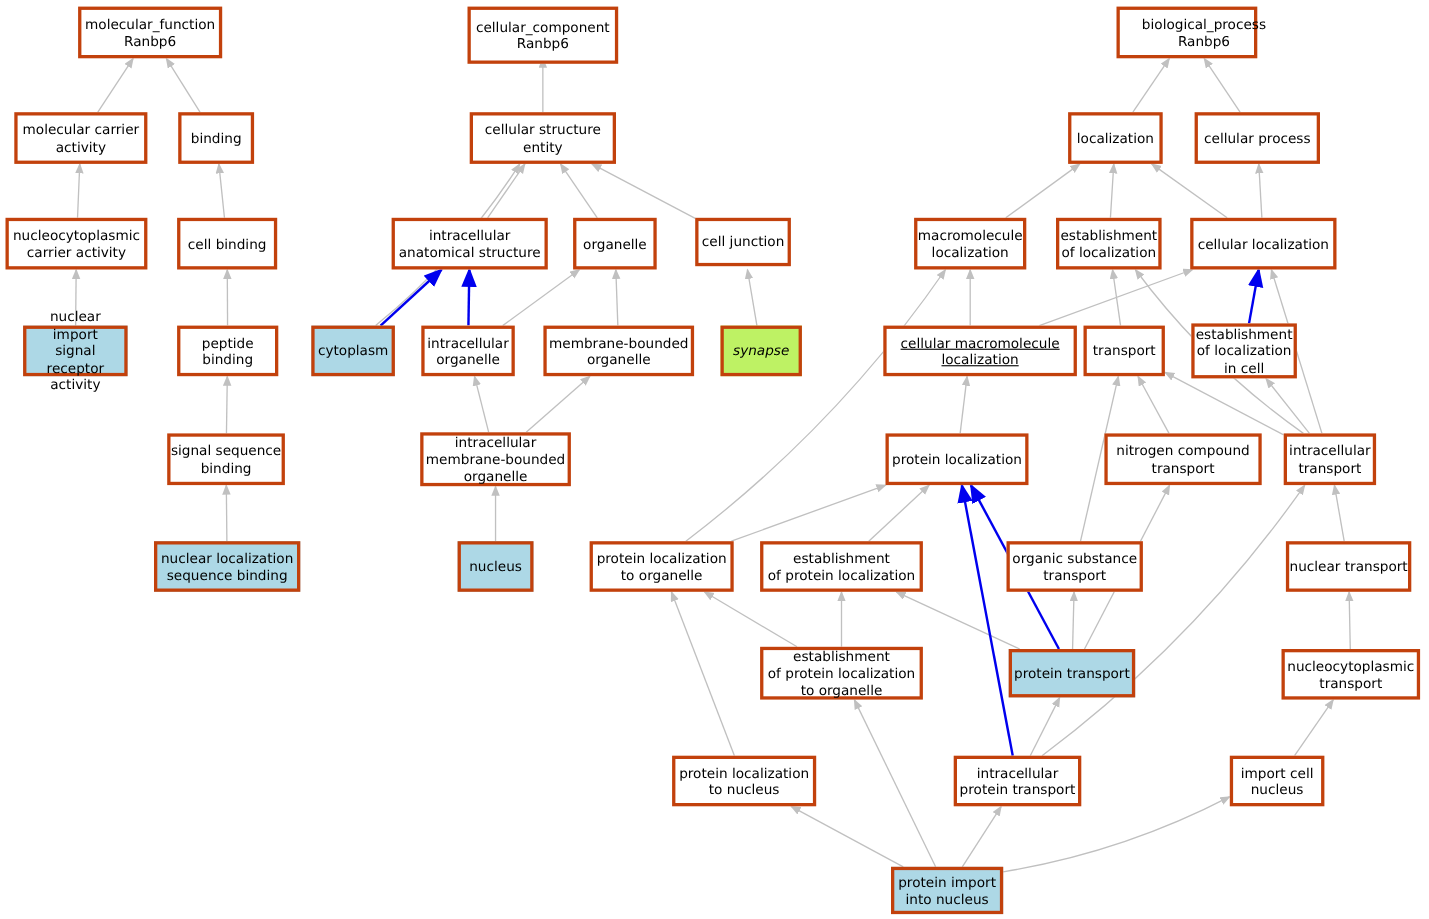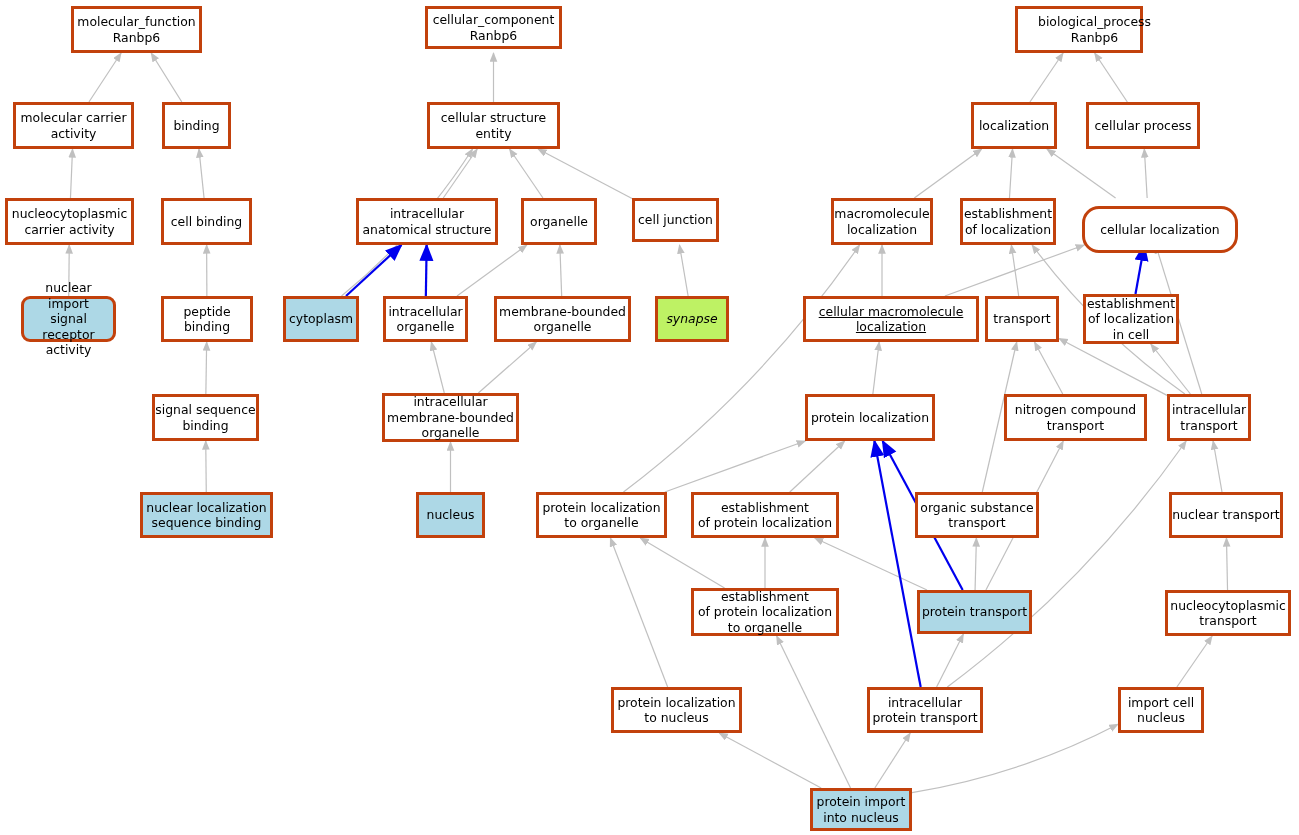--- a/index.html
+++ b/index.html
@@ -95,21 +95,21 @@
         <path d="M821.1331658291457,788 Q770.140703517588,760.5 719.1482412060302,733" fill="none" stroke="#c0c0c0" stroke-width="1.2" marker-end="url(#ahGrey)"></path>
         <path d="M850.5493670886076,788 Q813.6075949367089,712 776.6658227848101,636" fill="none" stroke="#c0c0c0" stroke-width="1.2" marker-end="url(#ahGrey)"></path>
         <path d="M874.8291457286432,788 Q892.5175879396985,760.5 910.2060301507538,733" fill="none" stroke="#c0c0c0" stroke-width="1.2" marker-end="url(#ahGrey)"></path>
         <path d="M912,792.585 Q1020.4658666666667,774.9033333333334 1118,724.2616666666667" fill="none" stroke="#c0c0c0" stroke-width="1.2" marker-end="url(#ahGrey)"></path>
         <path d="M1176.8865979381444,687 Q1194.5,661.5 1212.1134020618556,636" fill="none" stroke="#c0c0c0" stroke-width="1.2" marker-end="url(#ahGrey)"></path>
       </g>
   </svg>
   <div id="node-layer">
       <div class="node" style="left: 71px; top: 6px; width: 131px; height: 47px;">molecular_function
 Ranbp6</div>
-      <div class="node" style="left: 425px; top: 6px; width: 137px; height: 43px;">cellular_component
+      <div class="node" style="left: 425px; top: 6px; width: 137px; height: 52px;">cellular_component
 Ranbp6</div>
       <div class="node" style="left: 1015px; top: 6px; width: 128px; height: 47px; padding-left: 31px;">biological_process
 Ranbp6</div>
       <div class="node" style="left: 13px; top: 102px; width: 121px; height: 47px;">molecular carrier
 activity</div>
       <div class="node" style="left: 162px; top: 102px; width: 69px; height: 47px;">binding</div>
       <div class="node" style="left: 427px; top: 102px; width: 133px; height: 47px;">cellular structure
 entity</div>
       <div class="node" style="left: 971px; top: 102px; width: 86px; height: 47px;">localization</div>
       <div class="node" style="left: 1086px; top: 102px; width: 114px; height: 47px;">cellular process</div>
@@ -117,22 +117,22 @@
 carrier activity</div>
       <div class="node" style="left: 161px; top: 198px; width: 91px; height: 47px;">cell binding</div>
       <div class="node" style="left: 356px; top: 198px; width: 142px; height: 47px;">intracellular
 anatomical structure</div>
       <div class="node" style="left: 521px; top: 198px; width: 76px; height: 47px;">organelle</div>
       <div class="node" style="left: 632px; top: 198px; width: 87px; height: 44px;">cell junction</div>
       <div class="node" style="left: 831px; top: 198px; width: 102px; height: 47px;">macromolecule
 localization</div>
       <div class="node" style="left: 960px; top: 198px; width: 96px; height: 47px;">establishment
 of localization</div>
-      <div class="node" style="left: 1082px; top: 206px; width: 156px; height: 47px; border-radius: 17px;">cellular localization</div>
-      <div class="node light" style="left: 21px; top: 296px; width: 95px; height: 46px; border-radius: 9px;">nuclear import
+      <div class="node" style="left: 1082px; top: 198px; width: 133px; height: 47px;">cellular localization</div>
+      <div class="node light" style="left: 21px; top: 296px; width: 95px; height: 46px;">nuclear import
 signal receptor
 activity</div>
       <div class="node" style="left: 161px; top: 296px; width: 92px; height: 46px;">peptide binding</div>
       <div class="node light" style="left: 283px; top: 296px; width: 76px; height: 46px;">cytoplasm</div>
       <div class="node" style="left: 383px; top: 296px; width: 85px; height: 46px;">intracellular
 organelle</div>
       <div class="node" style="left: 494px; top: 296px; width: 137px; height: 46px;">membrane-bounded
 organelle</div>
       <div class="node blue" style="left: 655px; top: 296px; width: 74px; height: 46px;">synapse</div>
       <div class="node" style="left: 803px; top: 296px; width: 176px; height: 46px; text-decoration: underline;">cellular macromolecule

